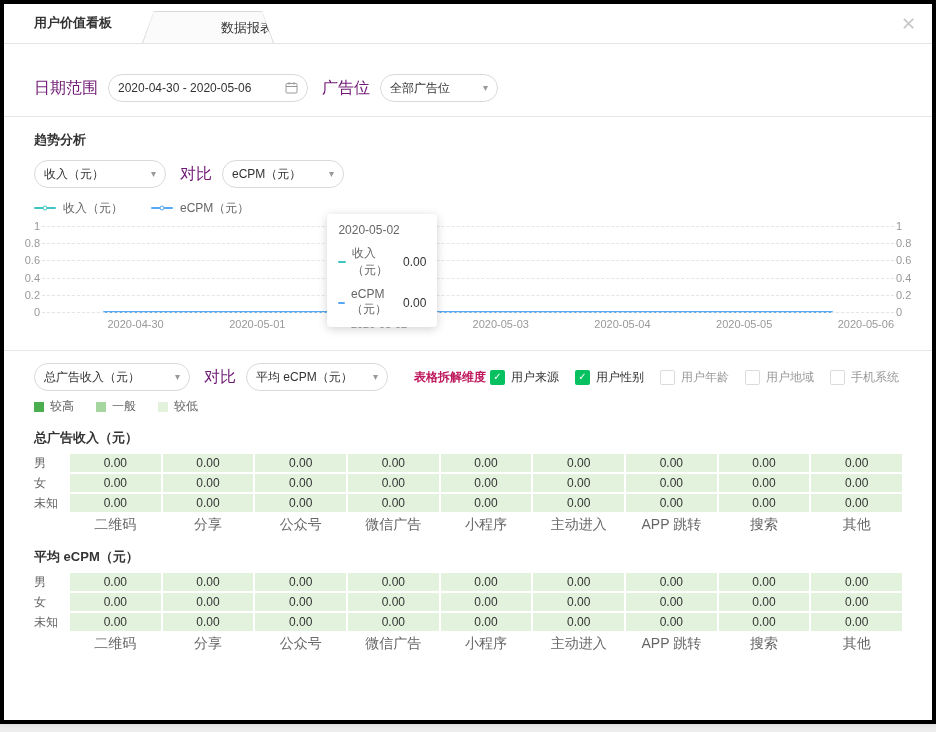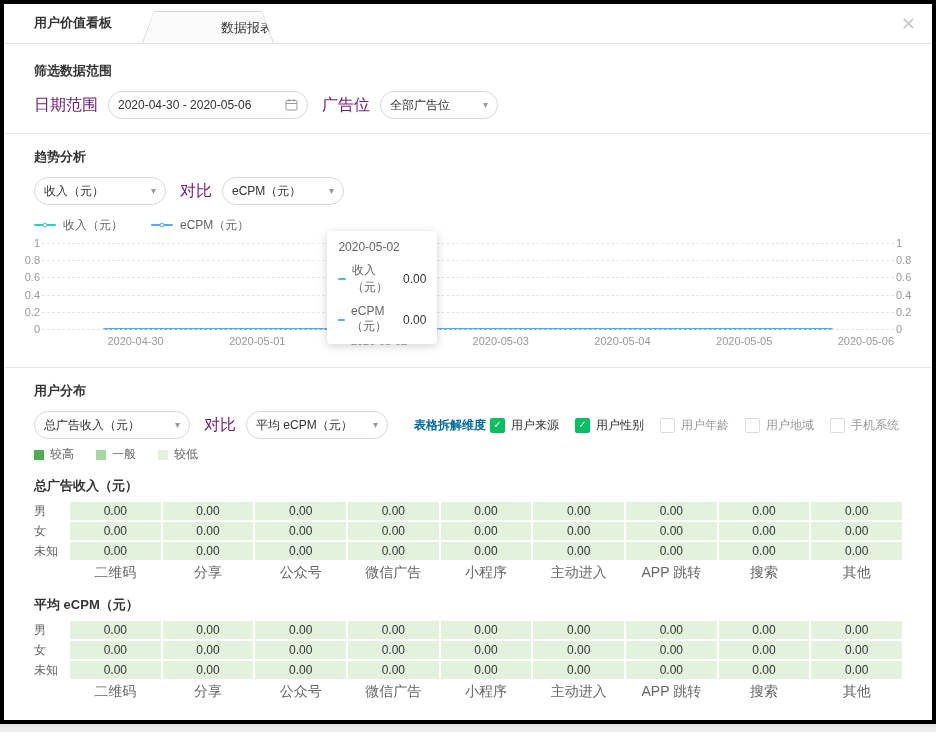--- a/index.html
+++ b/index.html
@@ -57,21 +57,21 @@
   .hoverdot { position: absolute; left: 35.71%; bottom: -4px; width: 7px; height: 7px; border-radius: 50%;
     background: #fff; border: 2px solid #58a9f2; transform: translateX(-50%); }
   .tooltip { position: absolute; left: 33.5%; top: -12px; width: 110px; background: #fff; border-radius: 4px;
     box-shadow: 0 2px 10px rgba(0,0,0,.18); padding: 9px 11px; font-size: 12px; color: #666; z-index: 3; }
   .tt-row { display: flex; align-items: center; gap: 6px; margin-top: 8px; }
   .tt-dash { width: 10px; height: 2px; border-radius: 1px; background: #999; }
   .tt-val { margin-left: auto; color: #333; }
   .xlabels { display: flex; margin-top: 6px; height: 14px; }
   .xlab { flex: 1; text-align: right; font-size: 11px; color: #999; }
   
-  .dims-label { font-size: 12px; font-weight: bold; color: #0369a1; margin-left: 26px; margin-right: 4px; white-space: nowrap; }
+  .dims-label { font-size: 12px; font-weight: bold; color: #be185d; margin-left: 26px; margin-right: 4px; white-space: nowrap; }
   .dims { display: flex; align-items: center; gap: 16px; }
   .dim { display: flex; align-items: center; gap: 6px; font-size: 12px; cursor: pointer; white-space: nowrap; }
   .cb { width: 15px; height: 15px; border-radius: 2px; display: flex; align-items: center; justify-content: center;
     font-size: 10px; color: #fff; line-height: 1; }
   .cb.on { background: var(--accent, #07c160); }
   .cb.off { background: #fff; border: 1px solid #dcdcdc; }
   .dimtext { color: #333; }
   .dimtext.muted { color: #999; }
   .gl-legend { display: flex; gap: 22px; margin-top: 12px; font-size: 12px; color: #666; align-items: flex-end; height: 12px; }
   .gl-item { display: flex; align-items: center; }
@@ -98,21 +98,20 @@
     <div class="tab2">
       <div class="shape"></div>
       <div class="shape-inner">
         <span>数据报表</span>
       </div>
     </div>
     <span class="close">✕</span>
   </div>
 
   <div class="section first">
-    <div class="sec-title">筛选数据范围</div>
     <div class="controls">
       <span class="lbl">日期范围</span>
       <div class="box" style="width:200px">
         <span>2020-04-30 - 2020-05-06</span>
         <span class="caret">
           <svg width="13" height="13" viewBox="0 0 13 13" fill="none" stroke="#999" stroke-width="1">
             <rect x="1" y="2.5" width="11" height="9.5" rx="1"></rect>
             <line x1="1" y1="5.5" x2="12" y2="5.5"></line>
             <line x1="4" y1="1" x2="4" y2="3.5"></line>
             <line x1="9" y1="1" x2="9" y2="3.5"></line>
@@ -208,21 +207,20 @@
           <div class="xlab">2020-05-04</div>
           <div class="xlab">2020-05-05</div>
           <div class="xlab">2020-05-06</div>
         </div>
     </div>
   </div>
 
   <div class="divider m2"></div>
 
   <div class="section last">
-    <div class="sec-title">用户分布</div>
     <div class="controls">
       <div class="box" style="width:156px">
         <span>总广告收入（元）</span>
         <span class="caret">▾</span>
       </div>
       <span class="lbl after">对比</span>
       <div class="box" style="width:142px">
         <span>平均 eCPM（元）</span>
         <span class="caret">▾</span>
       </div>

